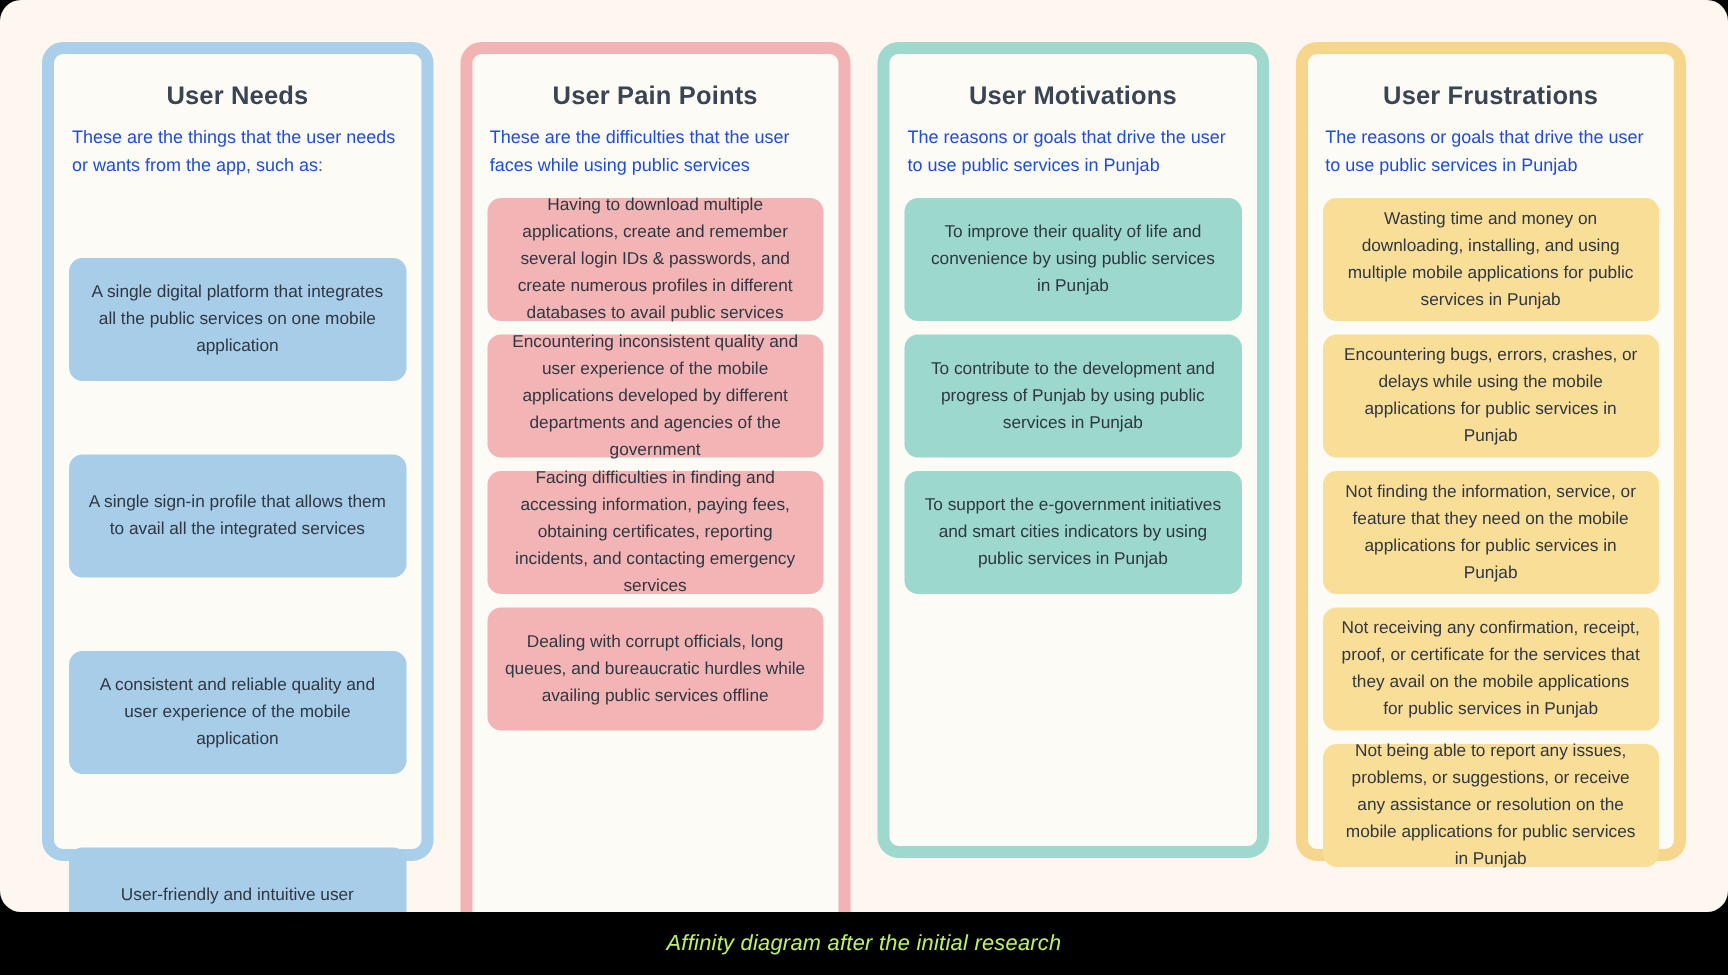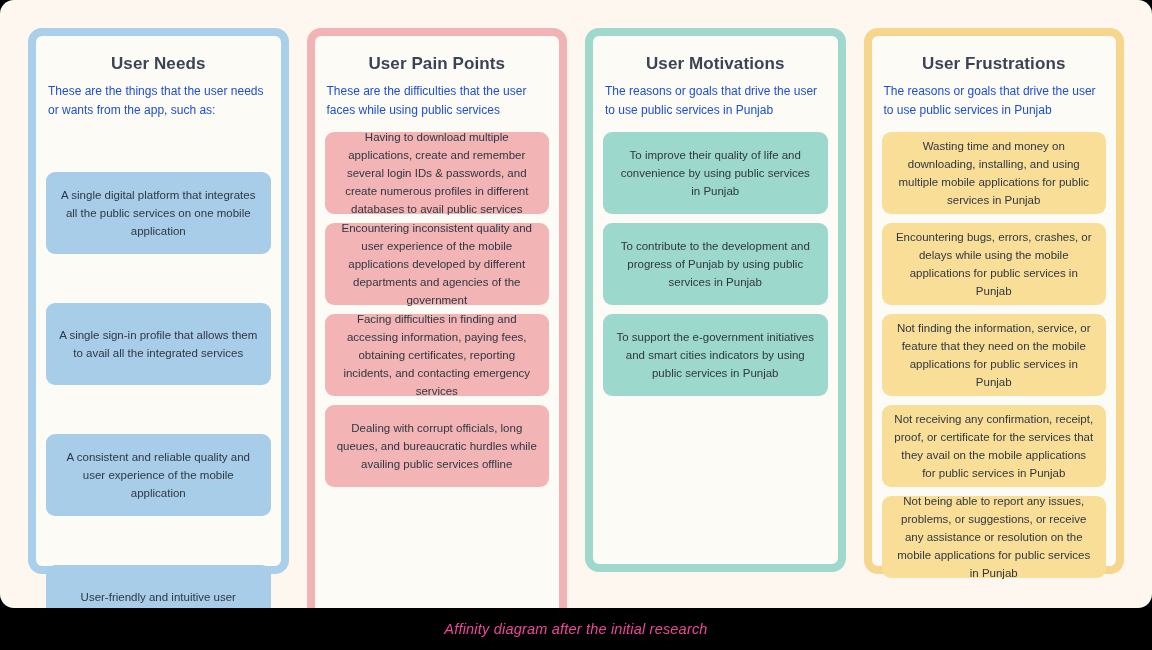--- a/index.html
+++ b/index.html
@@ -107,21 +107,21 @@
   
   #caption {
     position: absolute;
     left: 0;
     top: 608px;
     width: 1152px;
     height: 42px;
     display: flex;
     align-items: center;
     justify-content: center;
-    color: #ec4899;
+    color: #bef264;
     font-style: italic;
     font-size: 14.5px;
     letter-spacing: 0.2px;
     background: #000000;
   }
 </style>
 </head>
 <body>
 
 <div id="page">

